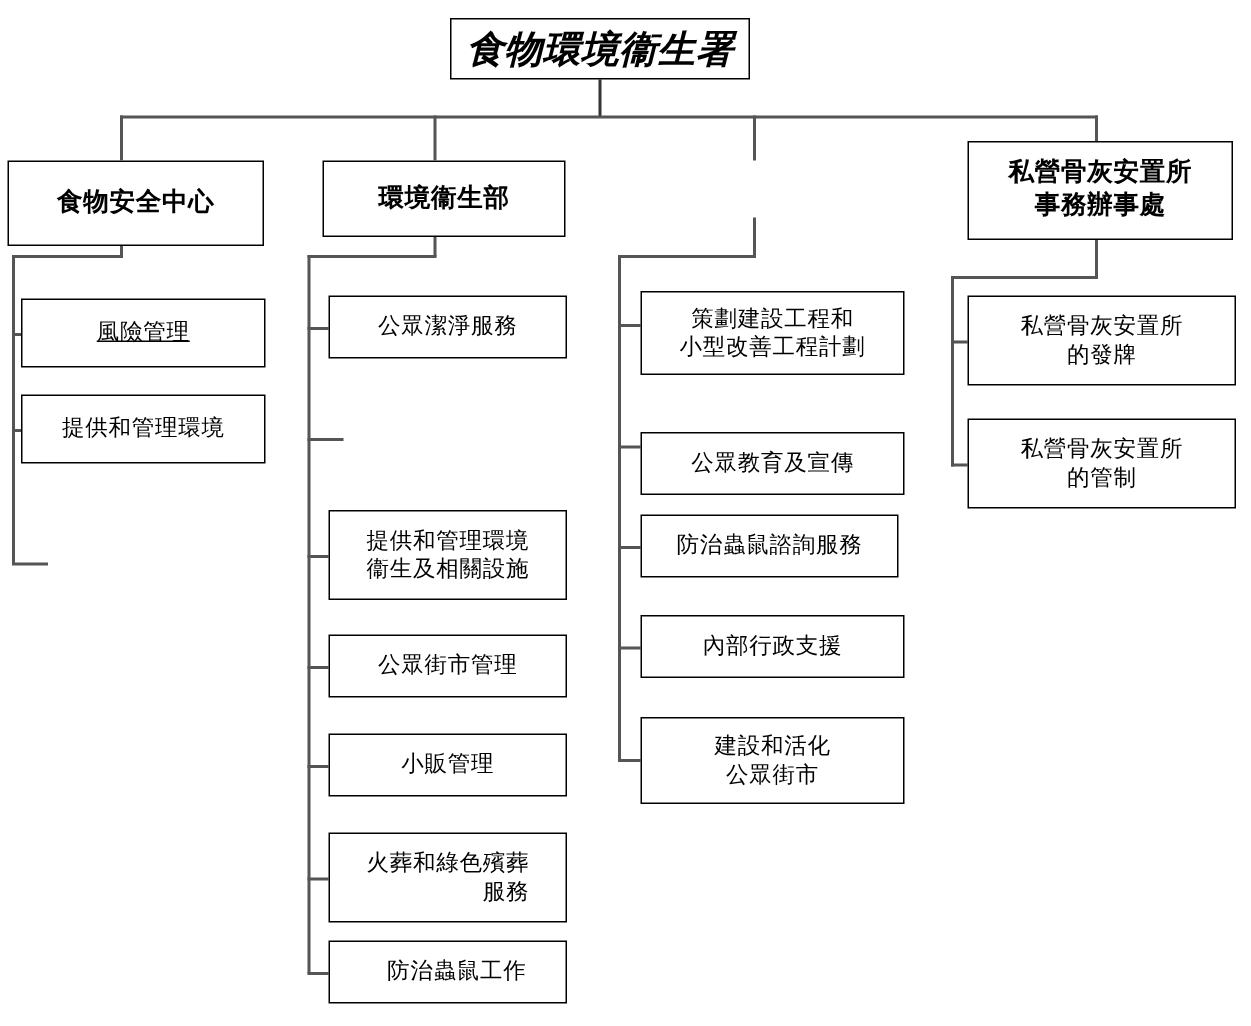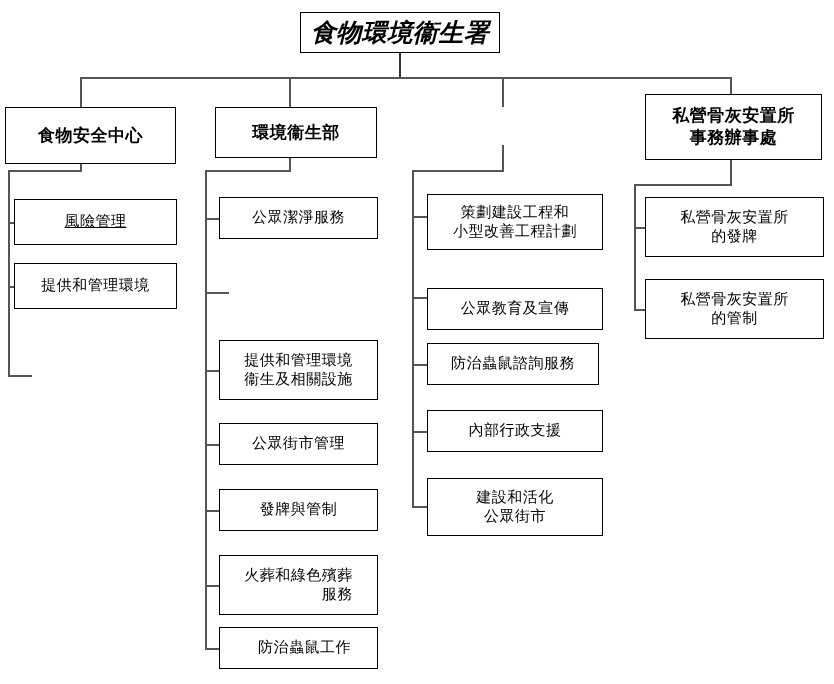--- a/index.html
+++ b/index.html
@@ -107,21 +107,21 @@
 
   <div class="node dept" style="left:5px; top:107px; width:171px; height:57px;">食物安全中心</div>
   <div class="node unit" style="left:14px; top:199px; width:163px; height:46px;text-decoration:underline;">風險管理</div>
   <div class="node unit" style="left:14px; top:263px; width:163px; height:46px;">提供和管理環境</div>
 
   <div class="node dept" style="left:215px; top:107px; width:162px; height:51px;">環境衞生部</div>
   <div class="node unit" style="left:219px; top:197px; width:159px; height:42px;">公眾潔淨服務</div>
   <div class="node unit" style="left:219px; top:340px; width:159px; height:60px;">提供和管理環境
 衞生及相關設施</div>
   <div class="node unit" style="left:219px; top:423px; width:159px; height:42px;">公眾街市管理</div>
-  <div class="node unit" style="left:219px; top:489px; width:159px; height:42px;">發牌與管制</div>
+  <div class="node unit" style="left:219px; top:489px; width:159px; height:42px;">小販管理</div>
   <div class="node unit" style="left:219px; top:555px; width:159px; height:60px;text-align:right;">火葬和綠色殯葬
 服務</div>
   <div class="node unit" style="left:219px; top:627px; width:159px; height:42px;padding-left:12px;">防治蟲鼠工作</div>
 
   <div class="node unit" style="left:427px; top:194px; width:176px; height:56px;text-align:center;">策劃建設工程和
 小型改善工程計劃</div>
   <div class="node unit" style="left:427px; top:288px; width:176px; height:42px;">公眾教育及宣傳</div>
   <div class="node unit" style="left:427px; top:343px; width:172px; height:42px;">防治蟲鼠諮詢服務</div>
   <div class="node unit" style="left:427px; top:410px; width:176px; height:42px;">內部行政支援</div>
   <div class="node unit" style="left:427px; top:478px; width:176px; height:58px;">建設和活化

